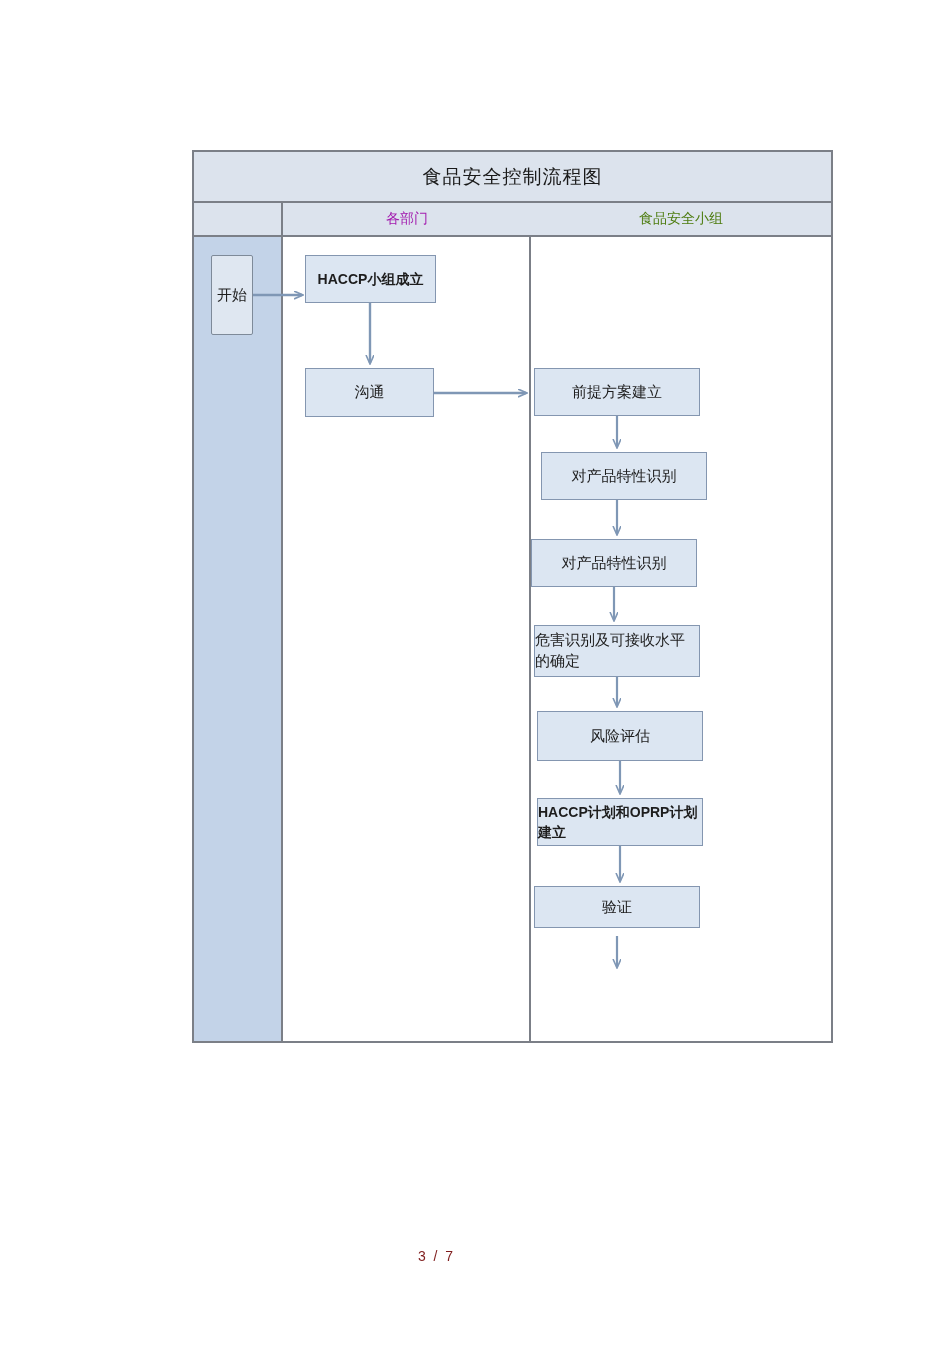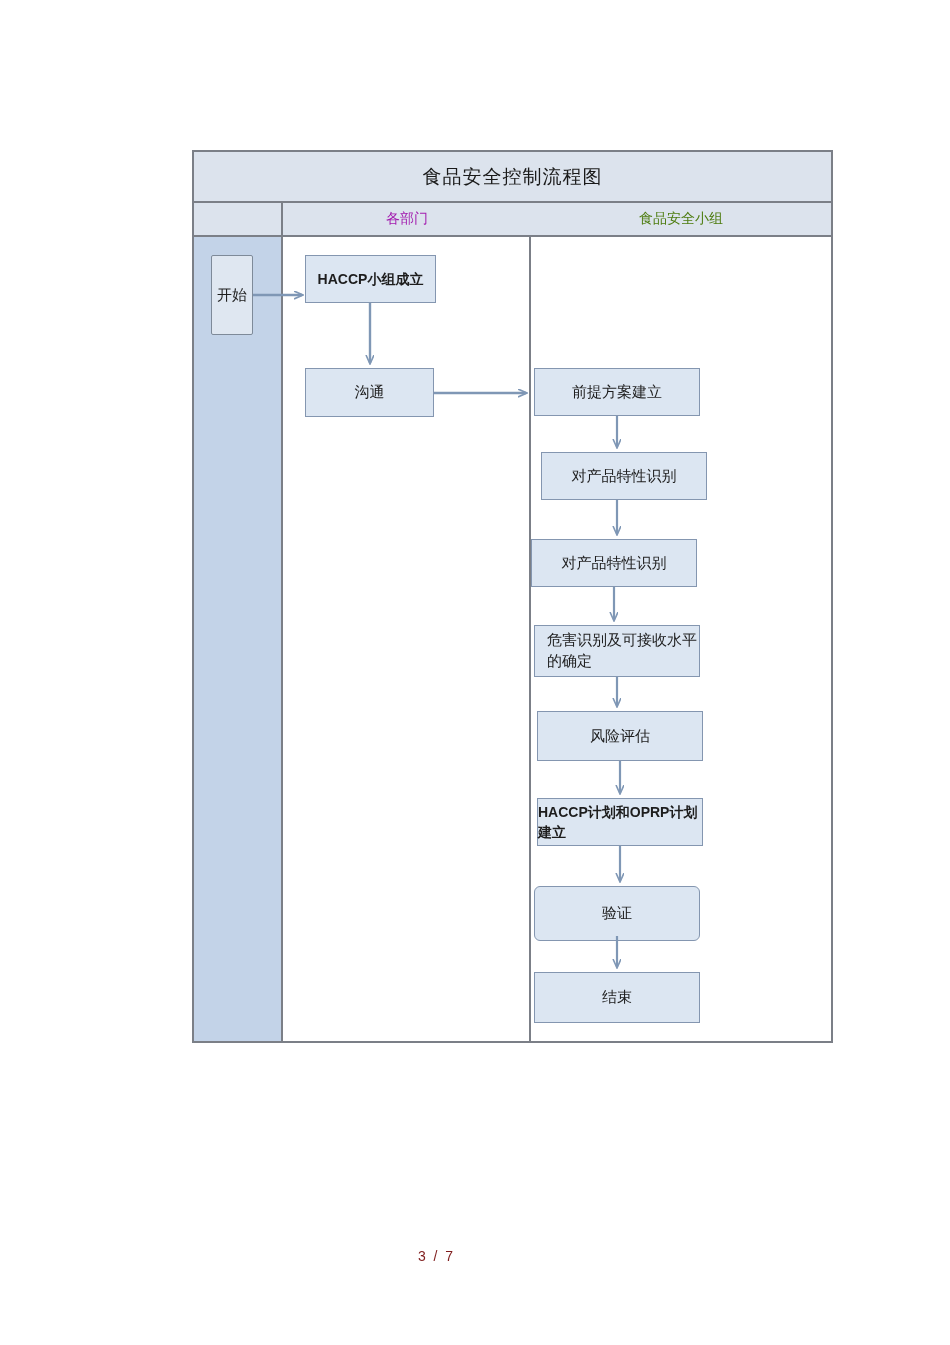--- a/index.html
+++ b/index.html
@@ -180,29 +180,28 @@
       <div class="node" style="left:22px; top:131px; width:129px; height:49px;">沟通</div>
     </div>
 
     <div id="right-col">
       <div class="node" style="left:3px; top:131px; width:166px; height:48px;">前提方案建立</div>
 
       <div class="node" style="left:10px; top:215px; width:166px; height:48px;">对产品特性识别</div>
 
       <div class="node" style="left:0px; top:302px; width:166px; height:48px;">对产品特性识别</div>
 
-      <div class="node" style="left:3px; top:388px; width:166px; height:52px;padding-left:12px;">危害识别及可接收水平的确定</div>
+      <div class="node" style="left:3px; top:388px; width:166px; height:52px;">危害识别及可接收水平的确定</div>
 
       <div class="node" style="left:6px; top:474px; width:166px; height:50px;">风险评估</div>
 
       <div class="node sans" style="left:6px; top:561px; width:166px; height:48px;">HACCP计划和OPRP计划建立</div>
 
-      <div class="node" style="left:3px; top:649px; width:166px; height:55px;border-radius:6px;">验证</div>
-
-      <div class="node" style="left:3px; top:735px; width:166px; height:51px;">结束</div>
+      <div class="node" style="left:3px; top:649px; width:166px; height:42px;">验证</div>
+
     </div>
 
     <svg class="conn" style="left:0; top:0; width:641px; height:804px;" viewBox="0 0 641 804" width="641" height="804">
       <defs>
         <marker id="ah" markerWidth="10" markerHeight="10" refX="8" refY="4" orient="auto" markerUnits="userSpaceOnUse">
           <path d="M0,0 L9,4 L0,8" fill="none" stroke="#7f97b5" stroke-width="1.6"></path>
         </marker>
       </defs>
 
       <g>

